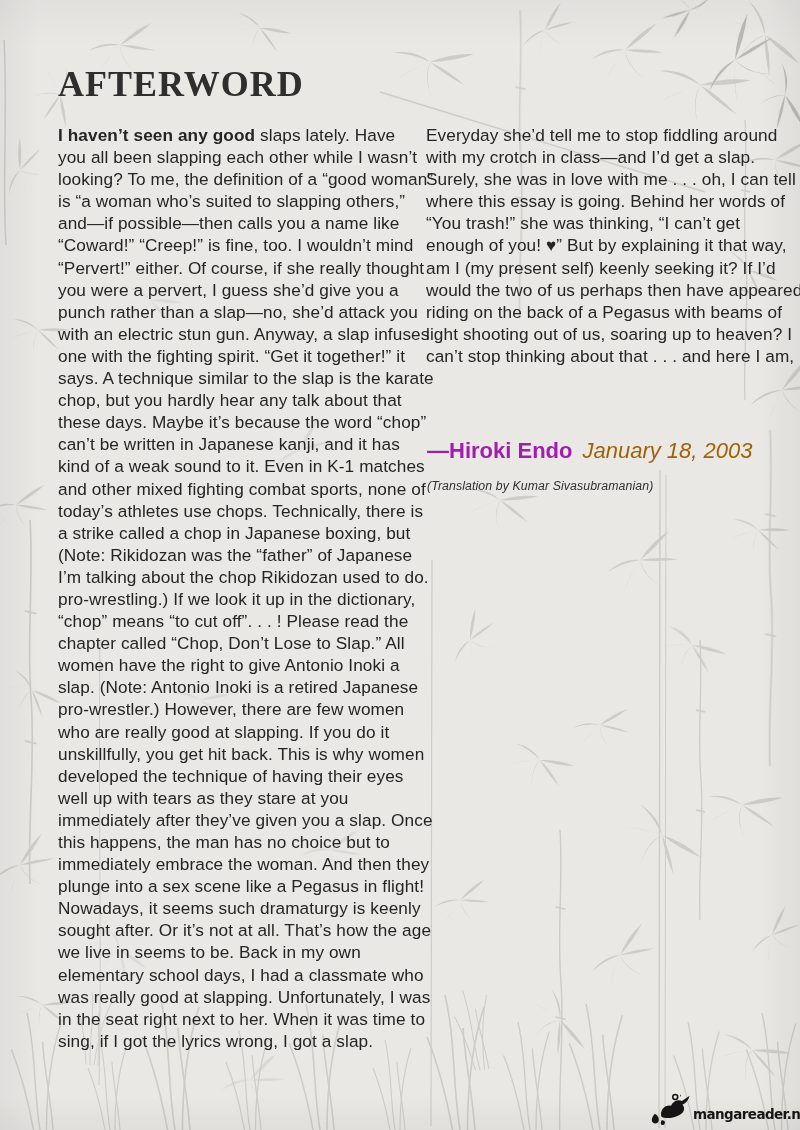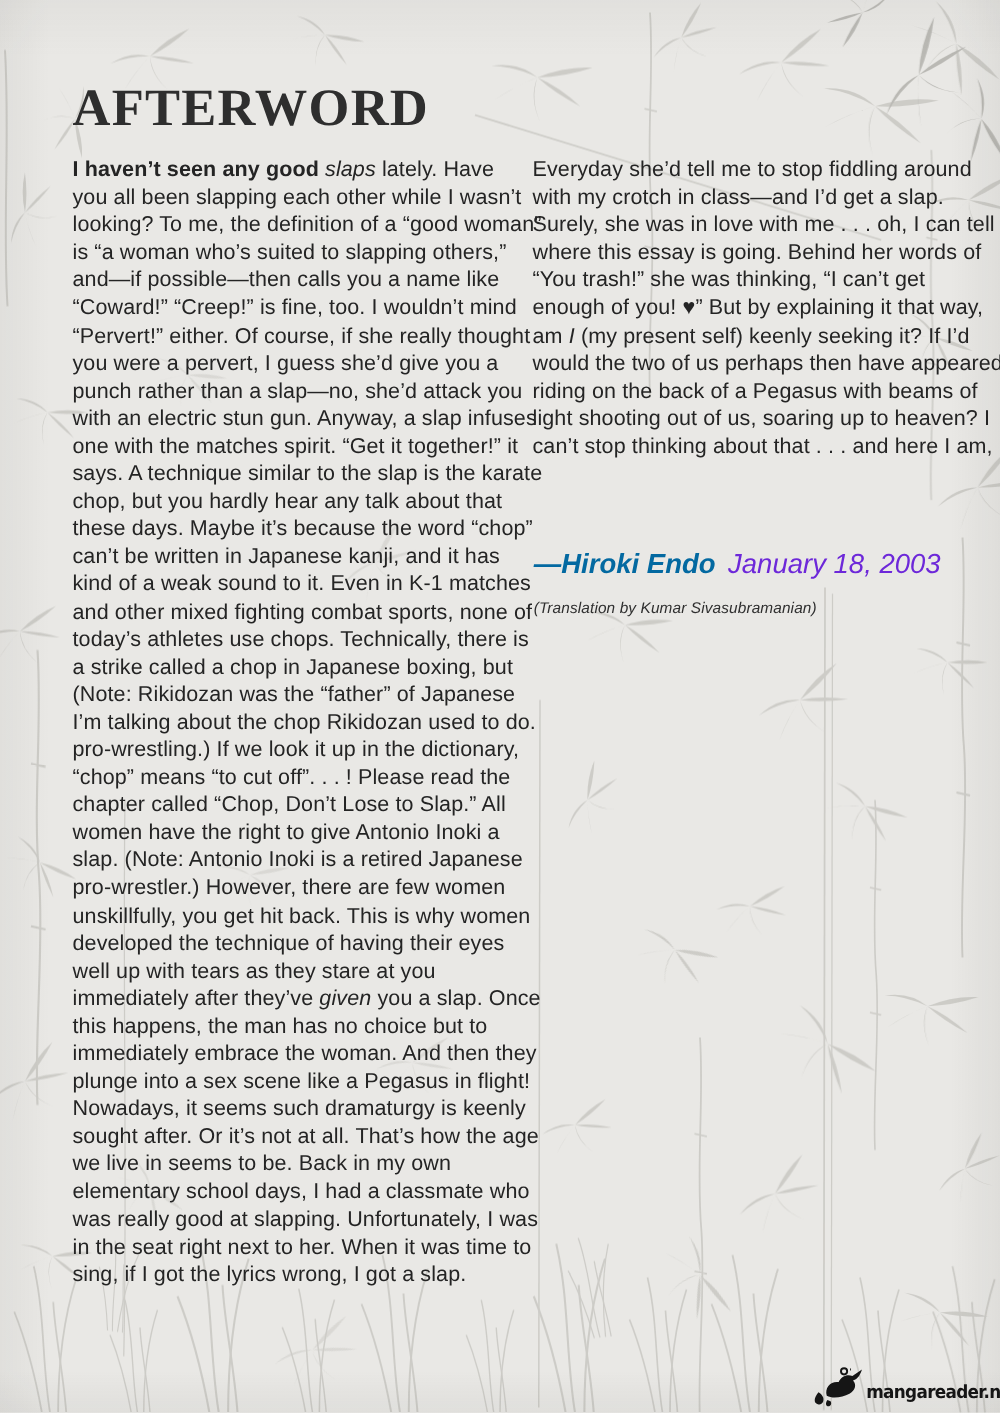--- a/index.html
+++ b/index.html
@@ -13,38 +13,38 @@
   }
   .vignette{
     position:absolute;inset:0;pointer-events:none;
     background:linear-gradient(to right, rgba(60,60,55,0.05), rgba(0,0,0,0) 5%, rgba(0,0,0,0) 95%, rgba(60,60,55,0.06)),
                linear-gradient(to bottom, rgba(60,60,55,0.04), rgba(0,0,0,0) 4%, rgba(0,0,0,0) 97%, rgba(60,60,55,0.05));
   }
   svg.texture{position:absolute;left:0;top:0;}
   .page-title{
     position:absolute;left:58px;top:66px;margin:0;
     font-family:"Liberation Serif", serif;
-    font-weight:bold;font-size:42px;line-height:1;
+    font-weight:bold;font-size:36px;line-height:1;
     letter-spacing:1px;color:#2e2e2e;
   }
   .col{
     position:absolute;top:124px;
     font-size:17.2px;line-height:22.1px;
     letter-spacing:0.1px;
     color:#242424;
   }
   .col-left{left:58px;width:368px;}
   .col-right{left:426px;width:372px;}
   .line{white-space:nowrap;}
   .seg-b{font-weight:bold;}
-  .seg-i{font-style:italic;}
+  .seg-i{}
   .signature{position:absolute;left:427px;top:438px;}
   .sig-line{font-size:22px;line-height:26px;white-space:nowrap;}
-  .sig-author{font-weight:bold;font-style:italic;color:#0369a1;}
-  .sig-date{font-style:italic;color:#6d28d9;margin-left:10px;}
+  .sig-author{font-weight:bold;color:#a21caf;}
+  .sig-date{font-style:italic;color:#a16207;margin-left:10px;}
   .sig-translation{font-size:12.3px;font-style:italic;color:#2f2f2f;margin-top:15px;letter-spacing:0.1px;}
   .watermark{
     position:absolute;left:649px;top:1091px;
     display:flex;align-items:flex-end;
   }
   .wm-text{
     font-family:"DejaVu Sans", sans-serif;
     font-weight:bold;font-size:14.5px;line-height:1;
     letter-spacing:-0.6px;color:#151515;
     transform:scaleX(0.93);transform-origin:left bottom;
@@ -157,37 +157,38 @@
     <div class="line"><span class="seg-b">I haven’t seen any good </span><span class="seg-i">slaps</span><span> lately. Have</span></div>
     <div class="line"><span>you all been slapping each other while I wasn’t</span></div>
     <div class="line"><span>looking? To me, the definition of a “good woman”</span></div>
     <div class="line"><span>is “a woman who’s suited to slapping others,”</span></div>
     <div class="line"><span>and—if possible—then calls you a name like</span></div>
     <div class="line"><span>“Coward!” “Creep!” is fine, too. I wouldn’t mind</span></div>
     <div class="line"><span>“Pervert!” either. Of course, if she really thought</span></div>
     <div class="line"><span>you were a pervert, I guess she’d give you a</span></div>
     <div class="line"><span>punch rather than a slap—no, she’d attack you</span></div>
     <div class="line"><span>with an electric stun gun. Anyway, a slap infuses</span></div>
-    <div class="line"><span>one with the matches spirit. “Get it together!” it</span></div>
+    <div class="line"><span>one with the fighting spirit. “Get it together!” it</span></div>
     <div class="line"><span>says. A technique similar to the slap is the karate</span></div>
     <div class="line"><span>chop, but you hardly hear any talk about that</span></div>
     <div class="line"><span>these days. Maybe it’s because the word “chop”</span></div>
     <div class="line"><span>can’t be written in Japanese kanji, and it has</span></div>
     <div class="line"><span>kind of a weak sound to it. Even in K-1 matches</span></div>
     <div class="line"><span>and other mixed fighting combat sports, none of</span></div>
     <div class="line"><span>today’s athletes use chops. Technically, there is</span></div>
     <div class="line"><span>a strike called a chop in Japanese boxing, but</span></div>
     <div class="line"><span>(Note: Rikidozan was the “father” of Japanese</span></div>
     <div class="line"><span>I’m talking about the chop Rikidozan used to do.</span></div>
     <div class="line"><span>pro-wrestling.) If we look it up in the dictionary,</span></div>
     <div class="line"><span>“chop” means “to cut off”. . . ! Please read the</span></div>
     <div class="line"><span>chapter called “Chop, Don’t Lose to Slap.” All</span></div>
     <div class="line"><span>women have the right to give Antonio Inoki a</span></div>
     <div class="line"><span>slap. (Note: Antonio Inoki is a retired Japanese</span></div>
     <div class="line"><span>pro-wrestler.) However, there are few women</span></div>
+    <div class="line"><span>who are really good at slapping. If you do it</span></div>
     <div class="line"><span>unskillfully, you get hit back. This is why women</span></div>
     <div class="line"><span>developed the technique of having their eyes</span></div>
     <div class="line"><span>well up with tears as they stare at you</span></div>
     <div class="line"><span>immediately after they’ve </span><span class="seg-i">given</span><span> you a slap. Once</span></div>
     <div class="line"><span>this happens, the man has no choice but to</span></div>
     <div class="line"><span>immediately embrace the woman. And then they</span></div>
     <div class="line"><span>plunge into a sex scene like a Pegasus in flight!</span></div>
     <div class="line"><span>Nowadays, it seems such dramaturgy is keenly</span></div>
     <div class="line"><span>sought after. Or it’s not at all. That’s how the age</span></div>
     <div class="line"><span>we live in seems to be. Back in my own</span></div>

